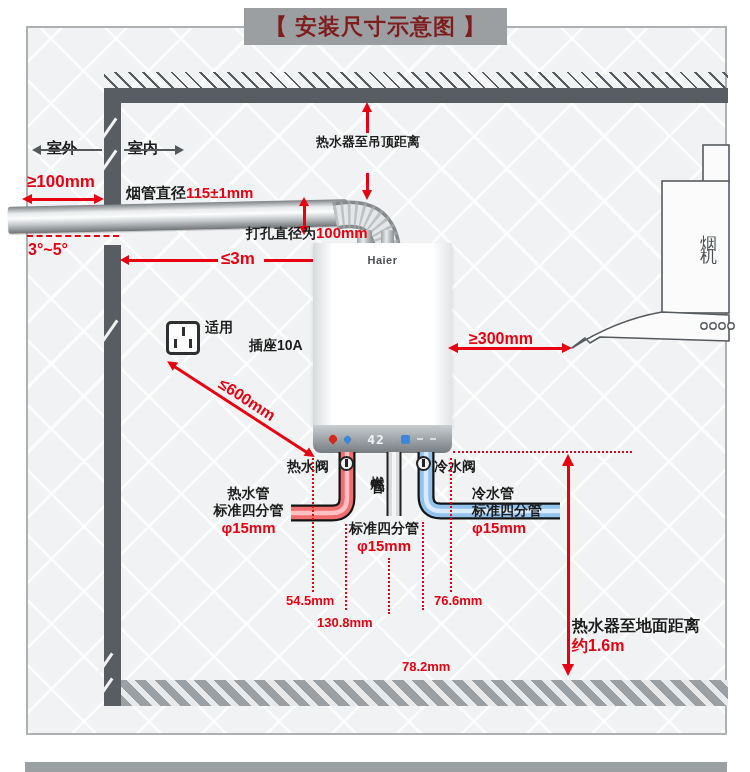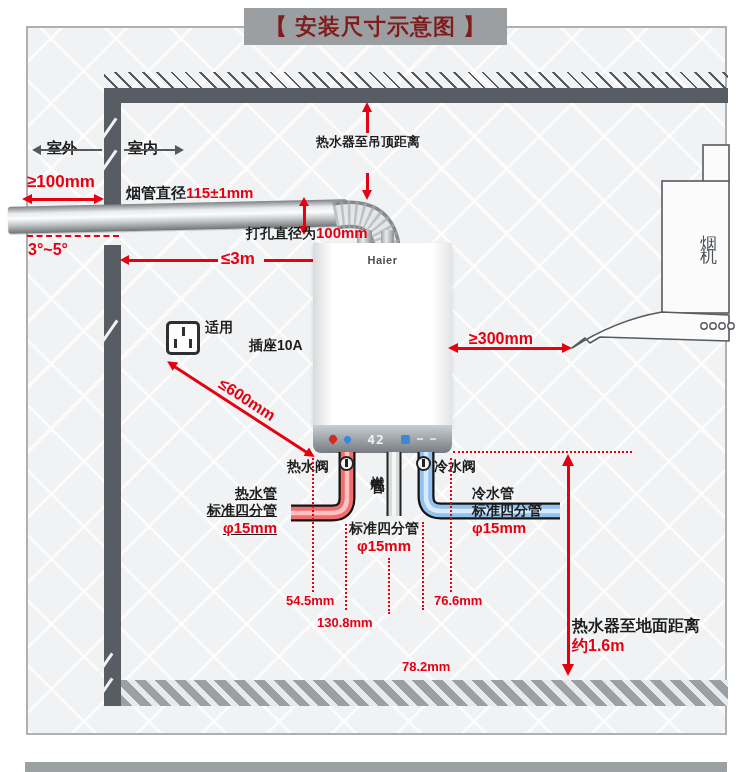--- a/index.html
+++ b/index.html
@@ -190,21 +190,21 @@
     <path d="M426 452 L426 496 Q426 511 441 511 L560 511" fill="none" stroke="#92c2ee" stroke-width="12.5"></path>
     <path d="M426 452 L426 496 Q426 511 441 511 L560 511" fill="none" stroke="#d9ebfb" stroke-width="4.5"></path>
   </svg>
 
   <div class="t b" style="left:287px; top:458px; font-size:14px;">热水阀</div>
   <div class="valve" style="left:339px; top:456px;"></div>
   <div class="t b" style="left:369px; top:465px; font-size:14px; writing-mode:vertical-lr; letter-spacing:2px;">燃气管</div>
   <div class="valve" style="left:416px; top:456px;"></div>
   <div class="t b" style="left:434px; top:458px; font-size:14px;">冷水阀</div>
 
-  <div class="t b" style="left:192px; top:485px; width:85px; text-align:right; font-size:14px; line-height:17px;text-decoration:underline;">
+  <div class="t b" style="left:206px; top:485px; width:85px; text-align:center; font-size:14px; line-height:17px;">
     <div>热水管</div>
     <div>标准四分管</div>
     <div class="red" style="font-size:15px;">φ15mm</div>
   </div>
   <div class="t b ctr" style="left:334px; top:520px; width:100px; font-size:14px; line-height:17px;">
     <div>标准四分管</div>
     <div class="red" style="font-size:15px;">φ15mm</div>
   </div>
   <div class="t b" style="left:472px; top:485px; font-size:14px; line-height:17px;">
     <div>冷水管</div>

